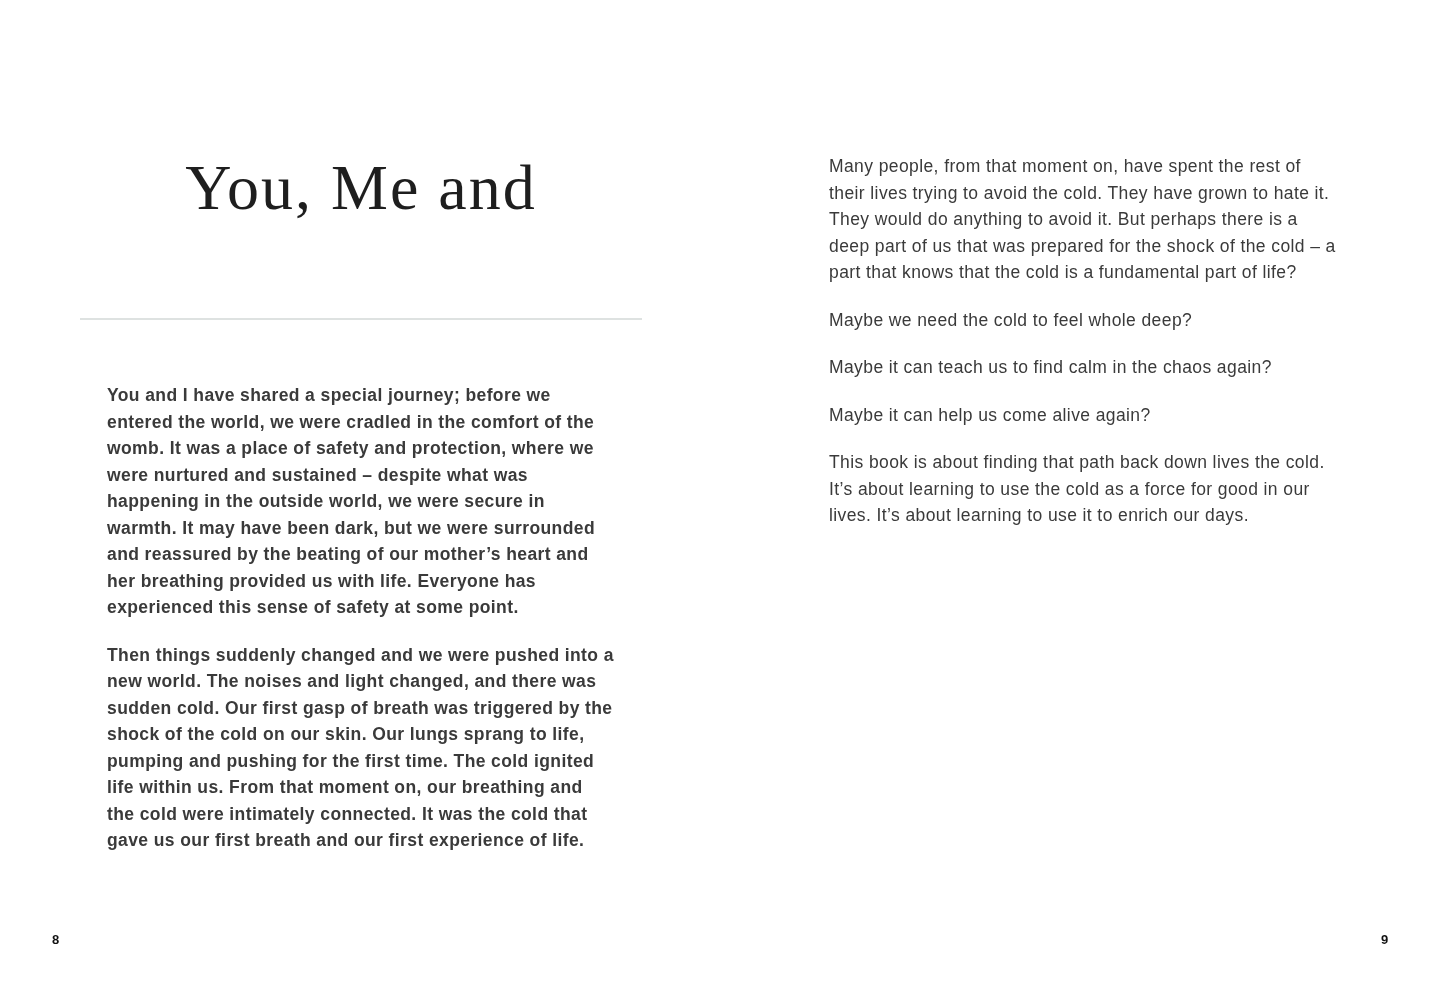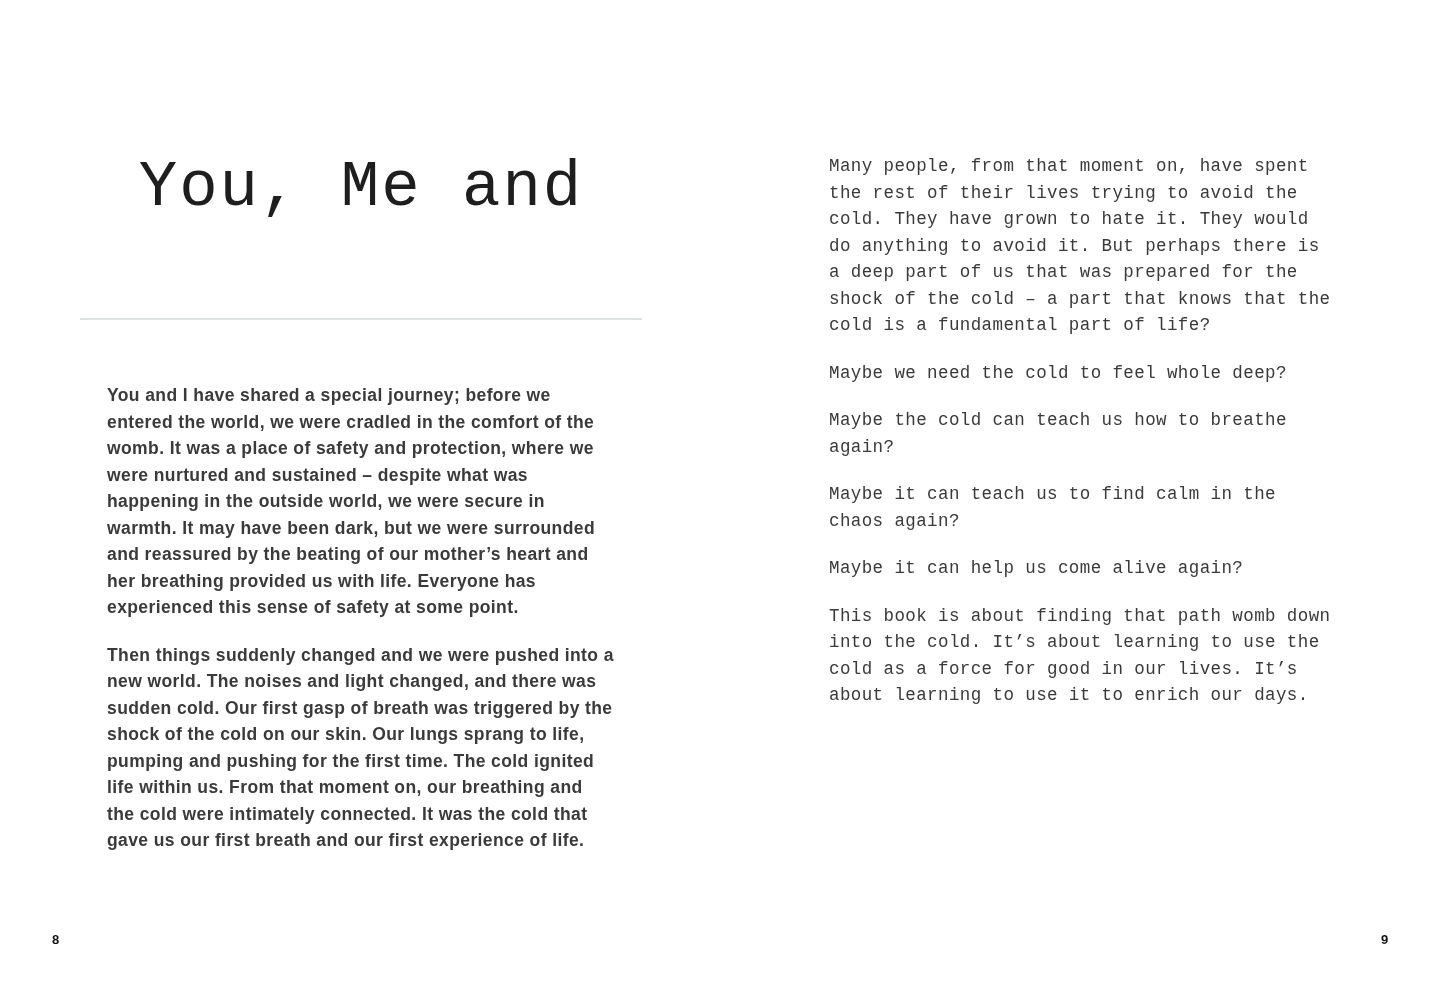--- a/index.html
+++ b/index.html
@@ -21,21 +21,21 @@
   }
   .page.left  { left: 0;     width: 722px; }
   .page.right { left: 722px; width: 723px; }
 
   .chapter-title {
     position: absolute;
     top: 160px;
     left: 80px;
     width: 562px;
     text-align: center;
-    font-family: Liberation Mono, monospace;
+    font-family: Liberation Serif, serif;
     font-weight: 300;
     font-size: 64px;
     line-height: 56px;
     letter-spacing: 2px;
     color: #1e1e1e;
   }
   .chapter-title .line { display: block; }
 
   .title-divider {
     position: absolute;
@@ -61,21 +61,20 @@
     top: 382px;
     left: 107px;
     width: 508px;
     font-weight: bold;
   }
   .right-body {
     position: absolute;
     top: 153px;
     left: 107px;   
     width: 512px;
-    font-family: Liberation Mono, monospace;
   }
 
   .page-number {
     position: absolute;
     top: 932px;
     font-size: 13px;
     font-weight: bold;
     color: #121212;
   }
   .page-number.pn-left  { left: 52px; }
@@ -101,23 +100,22 @@
 
     <div class="page-number pn-left">8</div>
 
   </div>
 
   <div class="page right">
 
     <div class="body-text right-body">
       <p>Many people, from that moment on, have spent the rest of their lives trying to avoid the cold. They have grown to hate it. They would do anything to avoid it. But perhaps there is a deep part of us that was prepared for the shock of the cold – a part that knows that the cold is a fundamental part of life?</p>
       <p>Maybe we need the cold to feel whole deep?</p>
-      <p>Maybe the cold can teach us how to breathe again?</p>
       <p>Maybe it can teach us to find calm in the chaos again?</p>
       <p>Maybe it can help us come alive again?</p>
-      <p>This book is about finding that path womb down into the cold. It’s about learning to use the cold as a force for good in our lives. It’s about learning to use it to enrich our days.</p>
+      <p>This book is about finding that path back down lives the cold. It’s about learning to use the cold as a force for good in our lives. It’s about learning to use it to enrich our days.</p>
     </div>
 
     <div class="page-number pn-right">9</div>
 
   </div>
 
 </div>
 
 </body></html>

